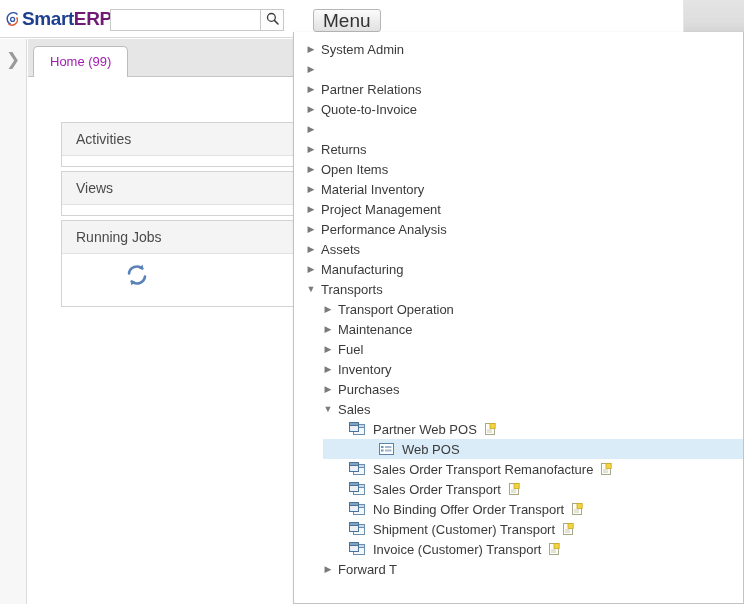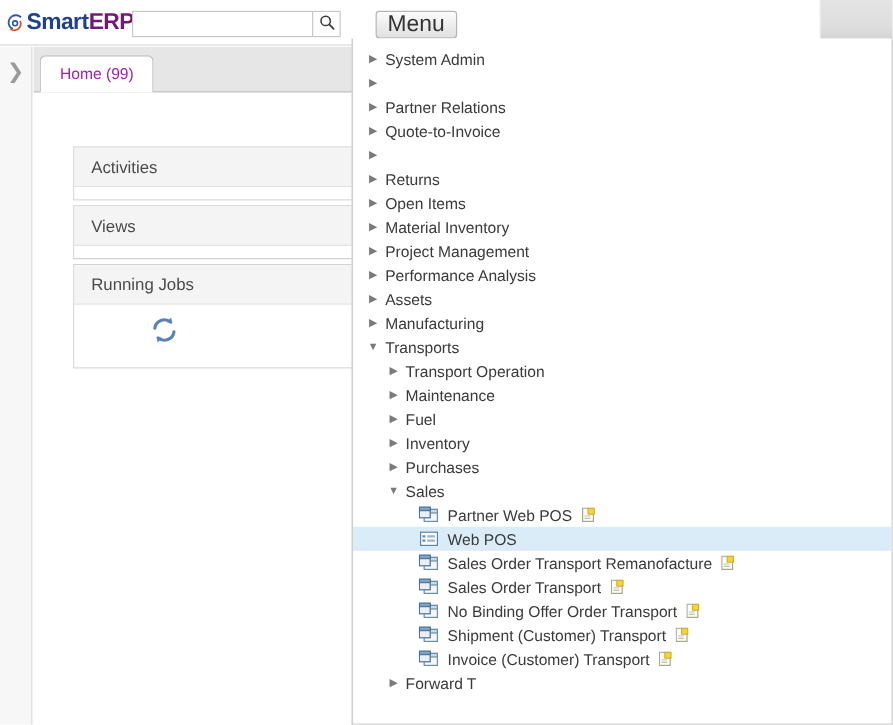--- a/index.html
+++ b/index.html
@@ -211,20 +211,21 @@
     height: 20px;
     display: flex;
     align-items: center;
     white-space: nowrap;
     cursor: pointer;
     font-size: 13px;
     color: #3a3a3a;
   }
   .menu-item.selected {
     background: #d9ecf8;
+    margin-left: 29px;
   }
   .menu-item .twisty {
     width: 18px;
     flex: 0 0 18px;
     display: flex;
     align-items: center;
     justify-content: center;
     font-size: 9px;
     color: #7a7a7a;
     line-height: 1;

